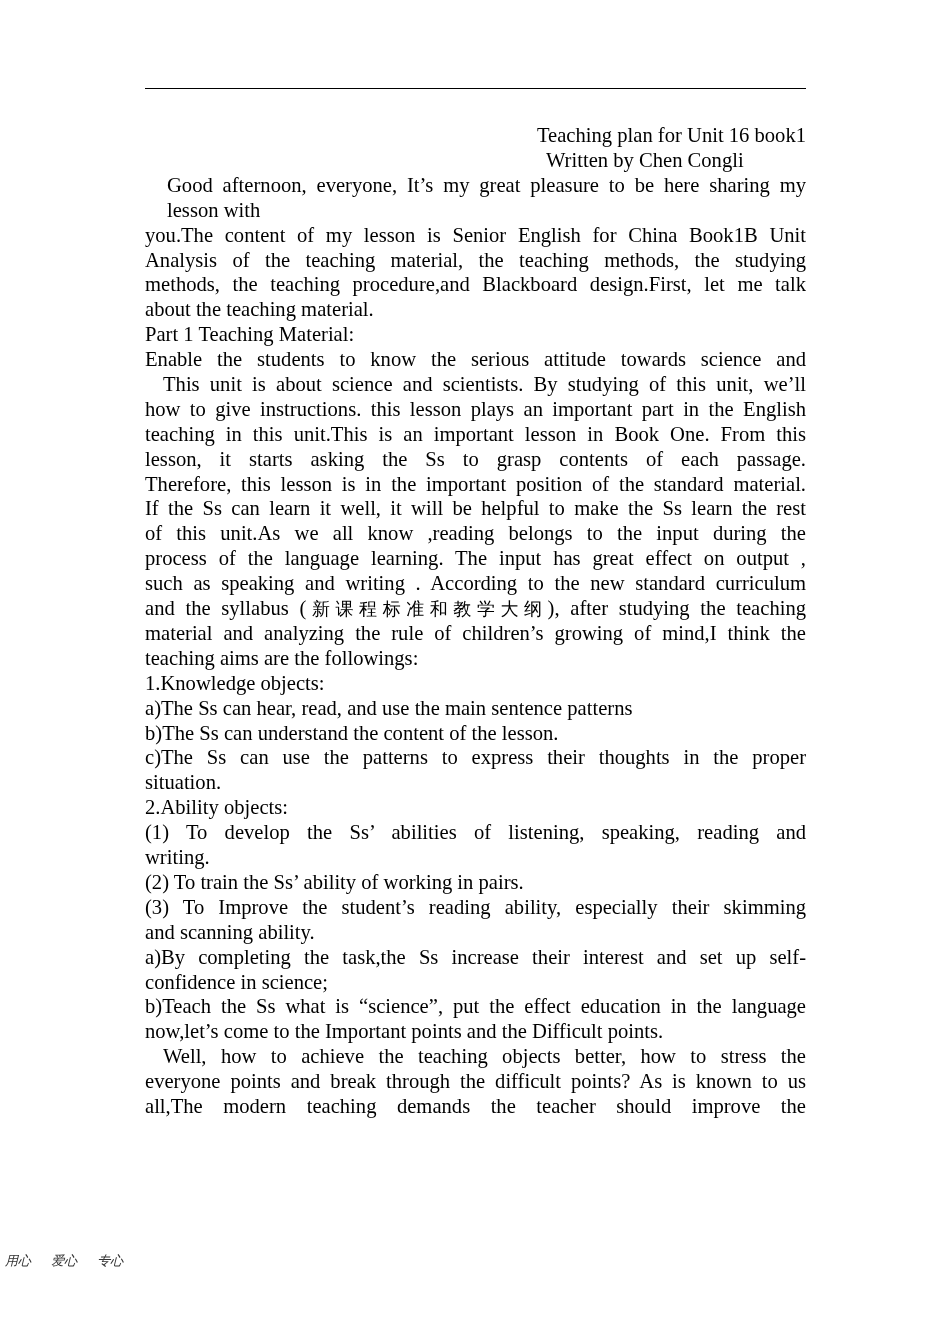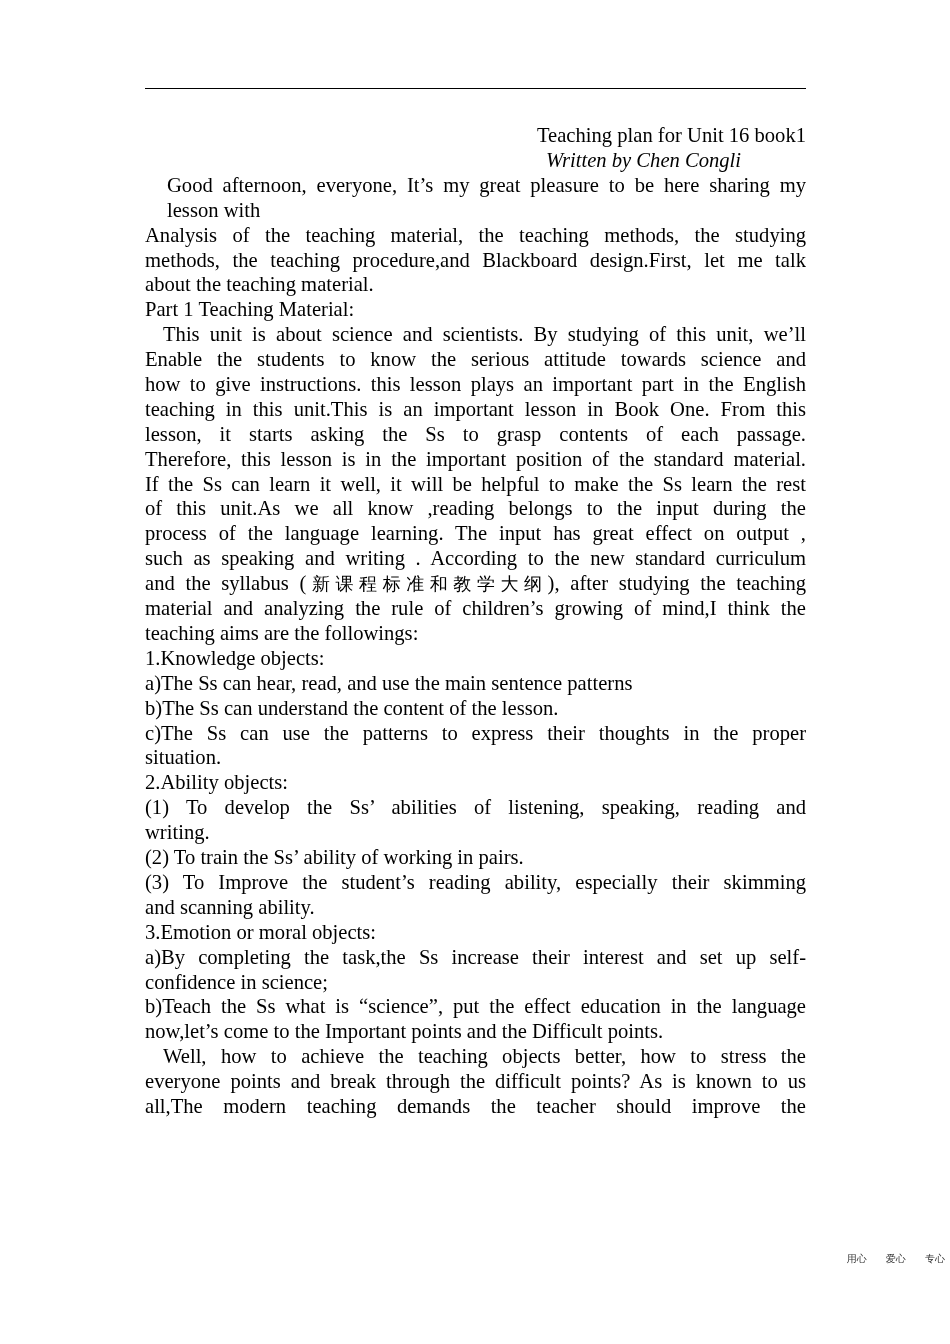--- a/index.html
+++ b/index.html
@@ -42,67 +42,68 @@
       white-space: normal;
       height: 24.9px;
       overflow: hidden;
     }
     .title {
       padding-left: 267px;
       text-align: right;
     }
     .author {
       padding-left: 401px;
-      font-style: italic;
     }
     .indent-greeting {
       padding-left: 22px;
     }
     .indent-para {
       padding-left: 18px;
     }
     .cjk {
       font-family: "DejaVu Sans", sans-serif;
       font-size: 18px;
     }
     .footer {
       position: absolute;
       left: 0;
       width: 950px;
       top: 1252px;
-      text-align: right;
-      font-size: 10px;
+      text-align: left;
+      font-size: 13px;
       color: #333333;
       font-family: "DejaVu Sans", sans-serif;
       word-spacing: 6px;
+      font-style: italic;
     }
     .footer span {
       margin: 0 5px;
     }
   </style>
 </head>
 <body>
 
 <div class="header-rule"></div>
 
 <div class="content">
   <span class="line title">Teaching plan for Unit 16 book1</span>
   <span class="line author">Written by Chen Congli</span>
 
   <span class="just indent-greeting">Good afternoon, everyone, It’s my great pleasure to be here sharing my</span>
   <span class="line indent-greeting">lesson with</span>
 
+  <span class="just">you.The content of my lesson is Senior English for China Book1B Unit</span>
   <span class="just">Analysis of the teaching material, the teaching methods, the studying</span>
   <span class="just">methods, the teaching procedure,and Blackboard design.First, let me talk</span>
   <span class="line">about the teaching material.</span>
 
   <span class="line">Part 1 Teaching Material:</span>
 
+  <span class="just">Enable the students to know the serious attitude towards science and</span>
   <span class="just indent-para">This unit is about science and scientists. By studying of this unit, we’ll</span>
-  <span class="just">Enable the students to know the serious attitude towards science and</span>
   <span class="just">how to give instructions. this lesson plays an important part in the English</span>
   <span class="just">teaching in this unit.This is an important lesson in Book One. From this</span>
   <span class="just">lesson, it starts asking the Ss to grasp contents of each passage.</span>
   <span class="just">Therefore, this lesson is in the important position of the standard material.</span>
   <span class="just">If the Ss can learn it well, it will be helpful to make the Ss learn the rest</span>
   <span class="just">of this unit.As we all know ,reading belongs to the input during the</span>
   <span class="just">process of the language learning. The input has great effect on output ,</span>
   <span class="just">such as speaking and writing . According to the new standard curriculum</span>
 
   <span class="just"><span>and the syllabus (</span><span class="cjk">新课程标准和教学大纲</span><span>), after studying the teaching</span></span>
@@ -116,21 +117,20 @@
   <span class="just">c)The Ss can use the patterns to express their thoughts in the proper</span>
   <span class="line">situation.</span>
 
   <span class="line">2.Ability objects:</span>
   <span class="just">(1) To develop the Ss’ abilities of listening, speaking, reading and</span>
   <span class="line">writing.</span>
   <span class="line">(2) To train the Ss’ ability of working in pairs.</span>
   <span class="just">(3) To Improve the student’s reading ability, especially their skimming</span>
   <span class="line">and scanning ability.</span>
 
-  <span class="line">3.Emotion or moral objects:</span>
   <span class="just">a)By completing the task,the Ss increase their interest and set up self-</span>
   <span class="line">confidence in science;</span>
   <span class="just">b)Teach the Ss what is “science”, put the effect education in the language</span>
 
   <span class="line">now,let’s come to the Important points and the Difficult points.</span>
 
   <span class="just indent-para">Well, how to achieve the teaching objects better, how to stress the</span>
   <span class="just">everyone points and break through the difficult points? As is known to us</span>
   <span class="just">all,The modern teaching demands the teacher should improve the</span>
 </div>

